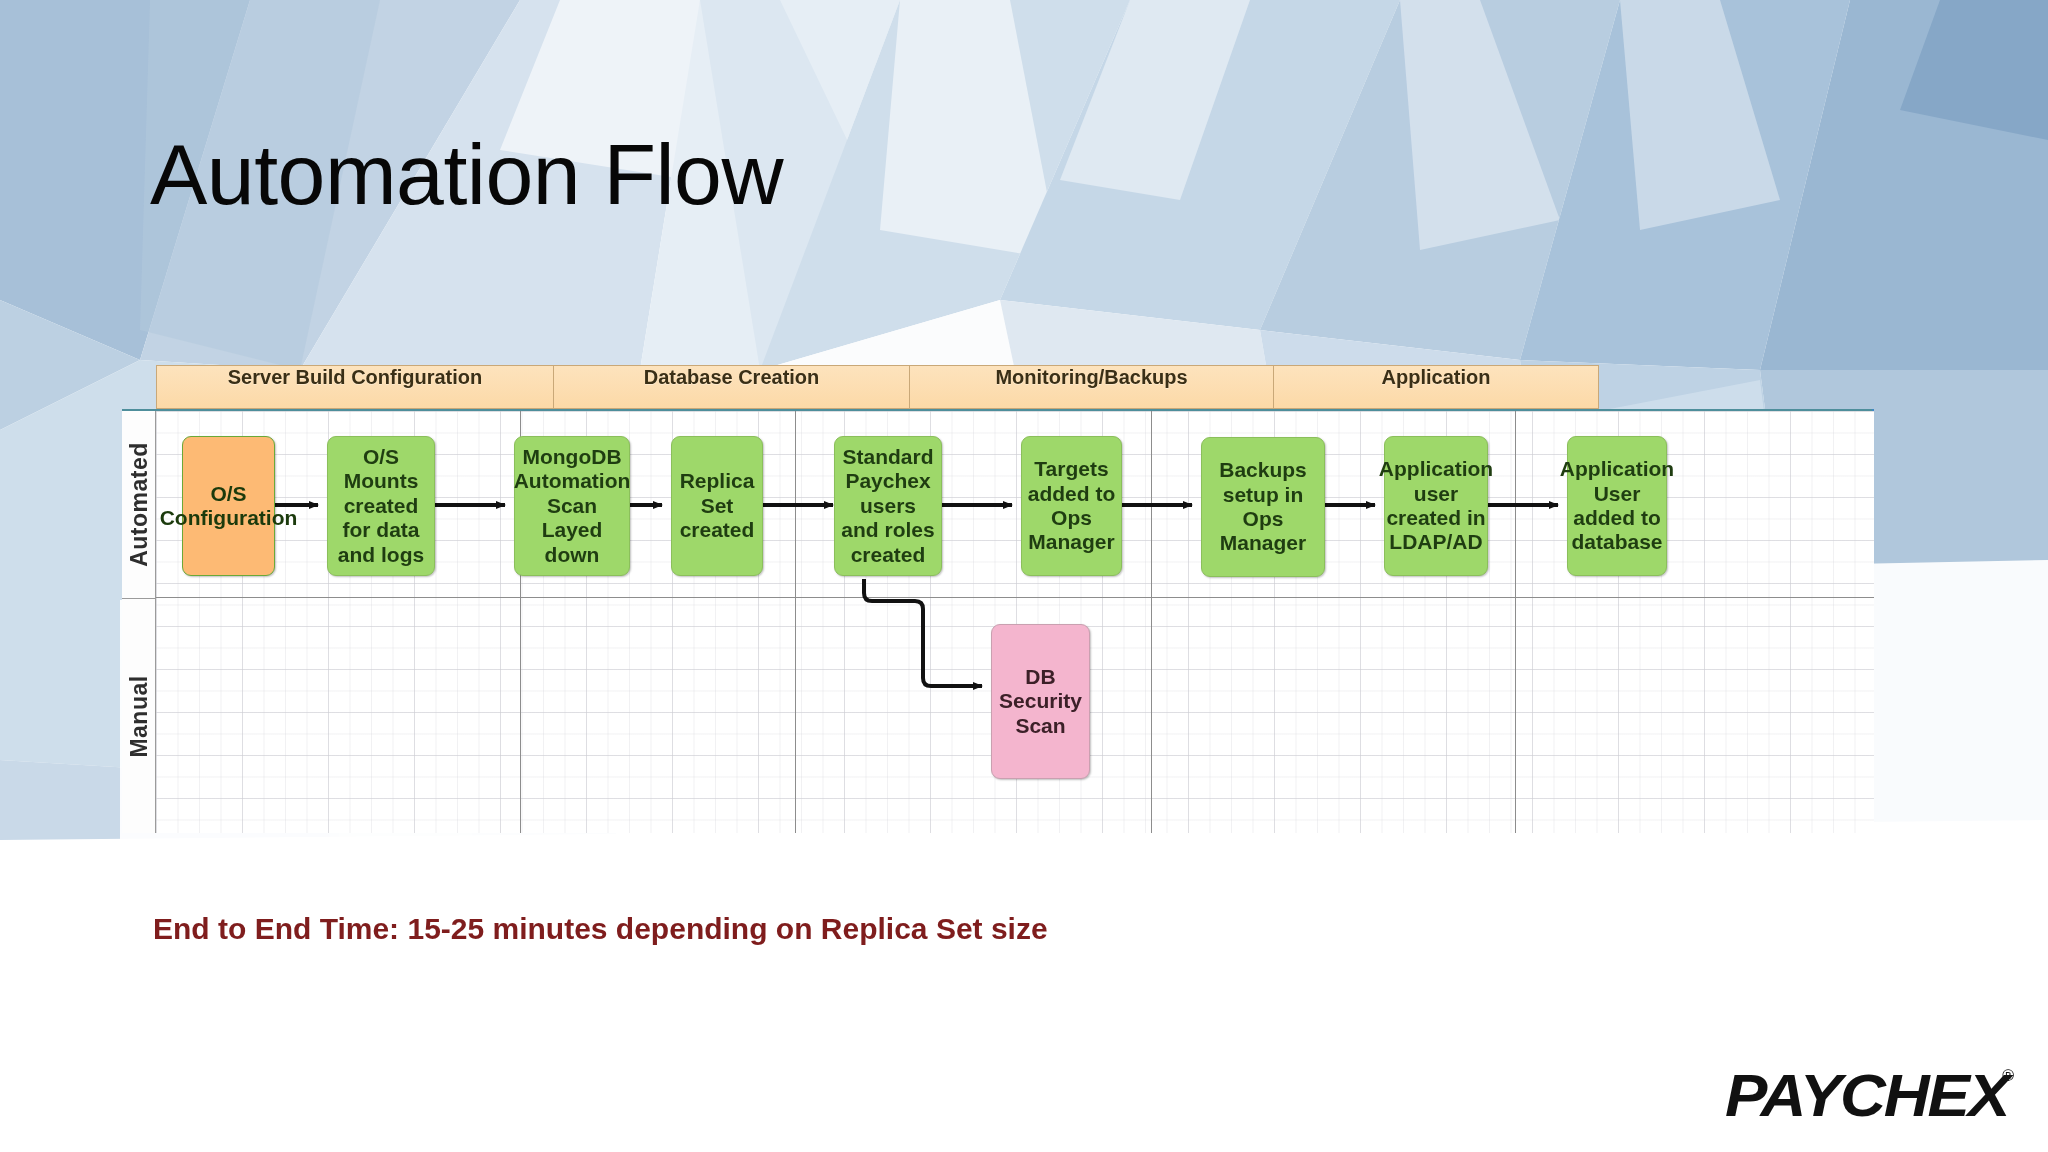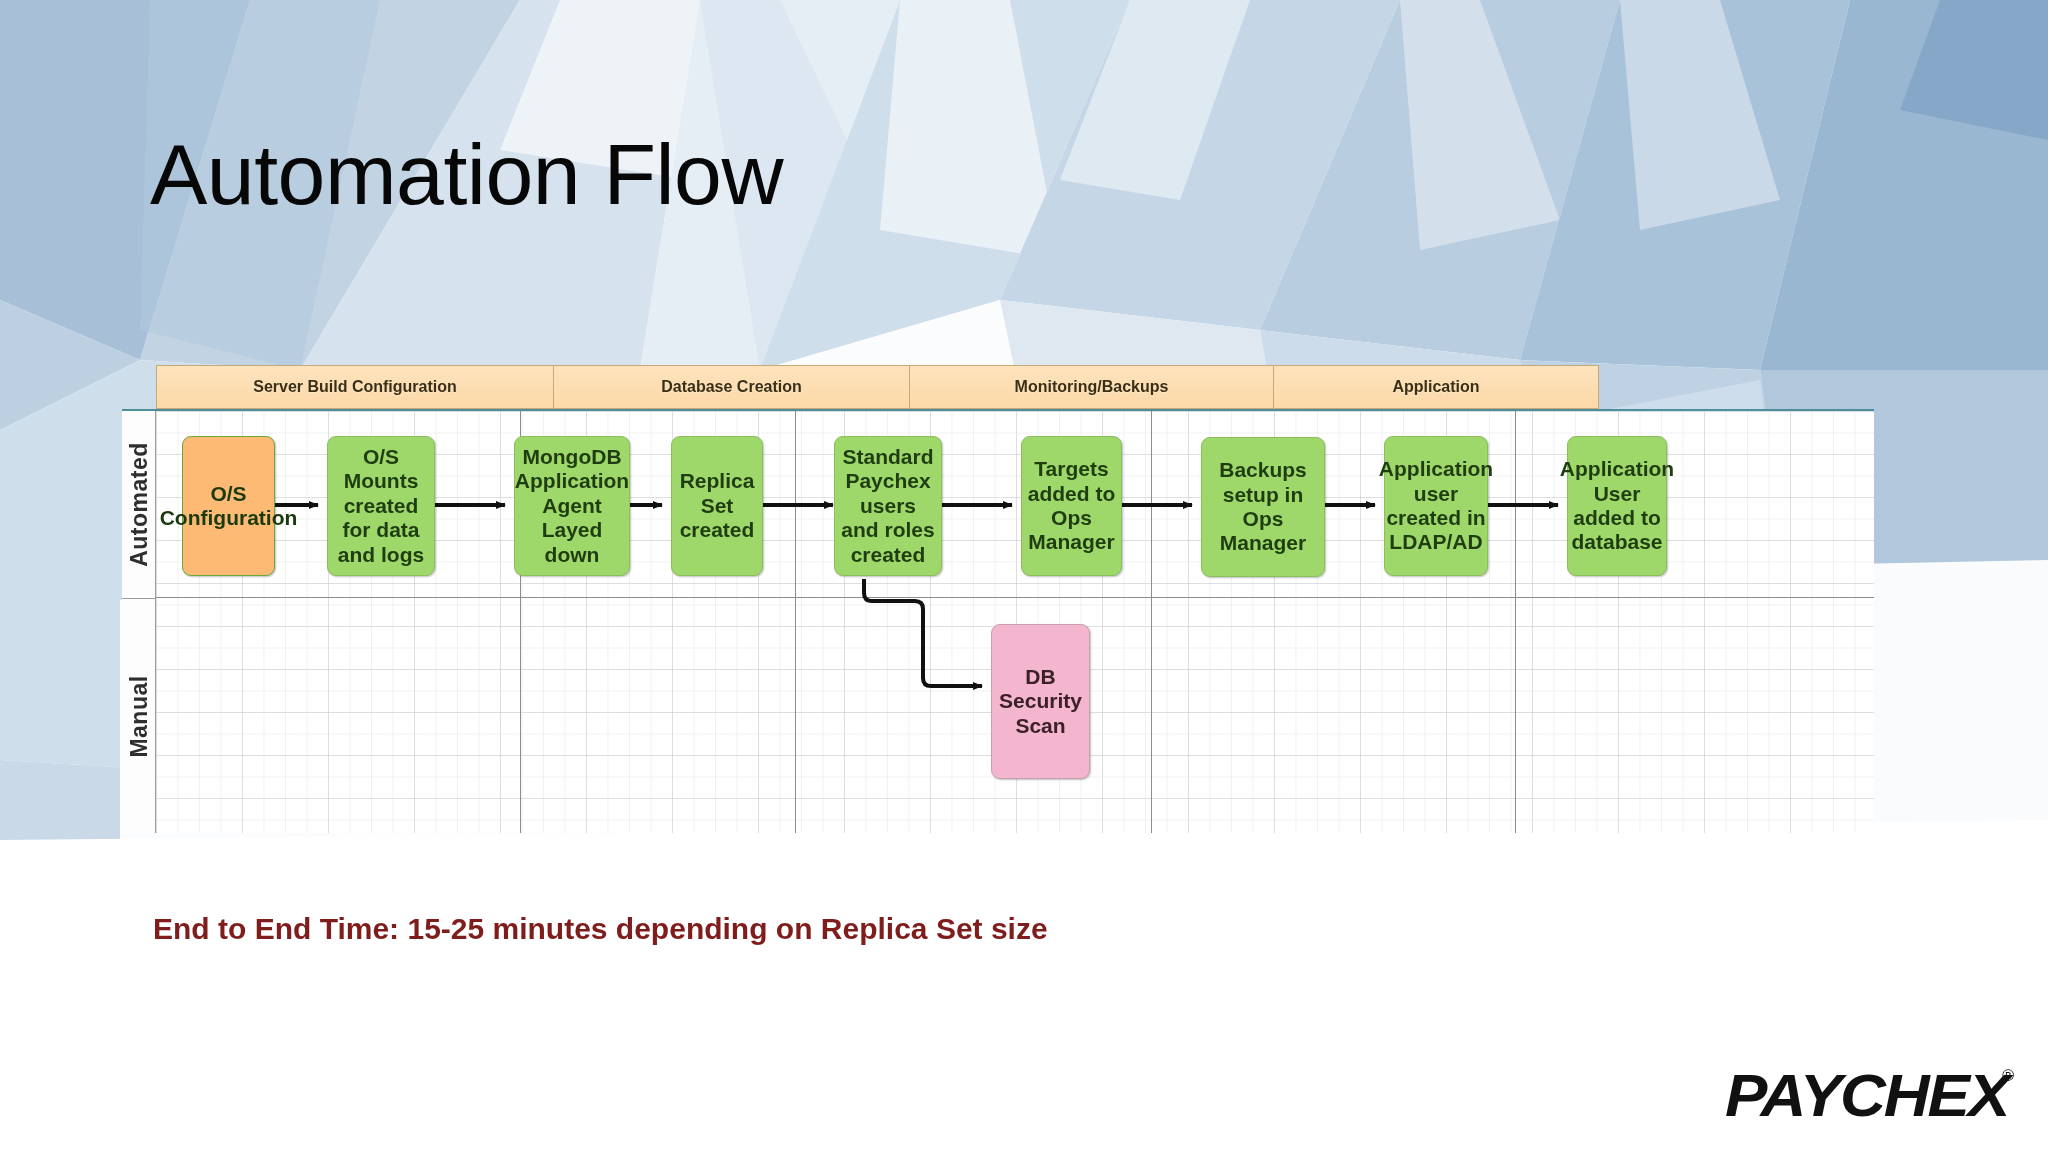--- a/index.html
+++ b/index.html
@@ -29,22 +29,22 @@
     position:absolute;left:122px;top:365px;width:1752px;height:468px;
   }
 
   
   .hdr-row{position:absolute;left:34px;top:0;height:44px;width:1718px;display:flex;}
   .hdr-cell{
     background:linear-gradient(#fde3bd,#fcd9a7);
     border:1px solid #c9a878;
     border-left:none;
     box-sizing:border-box;
-    display:flex;align-items:center;justify-content:center;
-    font-size:16px;font-weight:bold;color:#3a2f16;
+    display:flex;align-items:flex-start;justify-content:center;
+    font-size:20px;font-weight:bold;color:#3a2f16;
     text-shadow:0 1px 0 rgba(255,255,255,.35);
   }
   .hdr-cell:first-child{border-left:1px solid #c9a878;}
 
   
   .body-wrap{position:absolute;left:0;top:46px;width:1752px;height:422px;}
   .lane-label-col{
     position:absolute;left:0;top:0;width:34px;height:422px;
     background:#fdfdfd;
     border-right:1px solid #9b9b9b;
@@ -239,21 +239,21 @@
 
     <div class="node green-dark" style="left:60px;top:25px;width:93px;height:140px">
       <span>O/S Configuration</span>
     </div>
 
     <div class="node green" style="left:205px;top:25px;width:108px;height:140px">
       <span>O/S Mounts created for data and logs</span>
     </div>
 
     <div class="node green" style="left:392px;top:25px;width:116px;height:140px">
-      <span>MongoDB Application Agent Layed down</span>
+      <span>MongoDB Automation Scan Layed down</span>
     </div>
 
     <div class="node green" style="left:549px;top:25px;width:92px;height:140px">
       <span>Replica Set created</span>
     </div>
 
     <div class="node green" style="left:712px;top:25px;width:108px;height:140px">
       <span>Standard Paychex users and roles created</span>
     </div>
 

